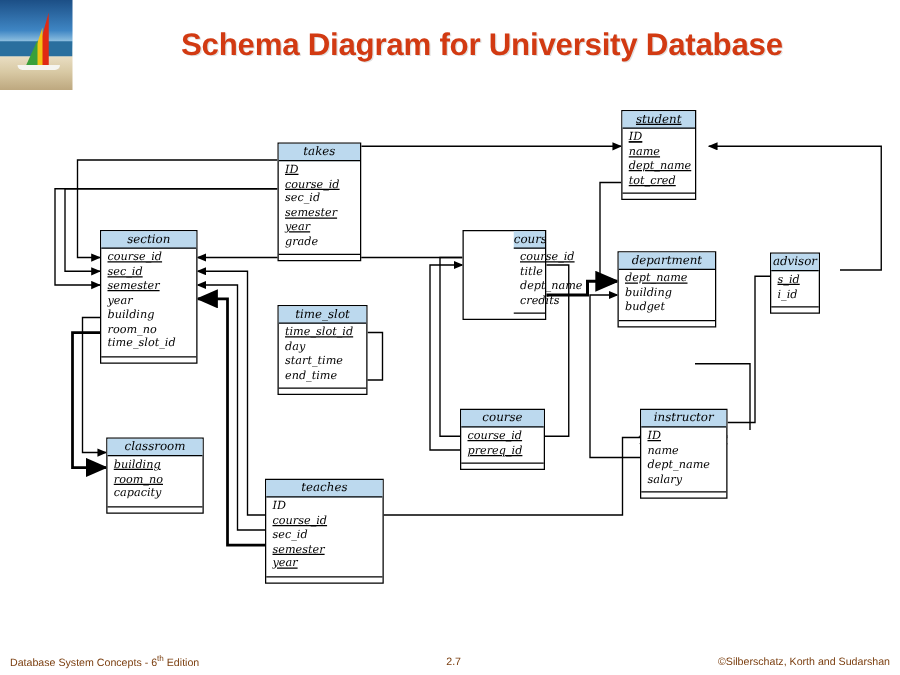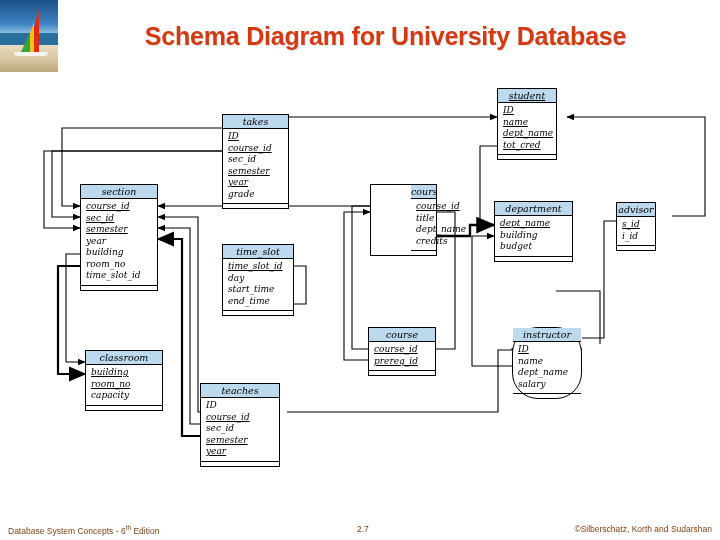--- a/index.html
+++ b/index.html
@@ -294,31 +294,31 @@
         <div class="entity-foot"></div>
       </div>
       <div class="entity" style="left: 368px; top: 251px; width: 68px;">
         <div class="entity-title">course</div>
         <div class="entity-attrs">
           <div class="attr pk">course_id</div>
           <div class="attr pk">prereq_id</div>
         </div>
         <div class="entity-foot"></div>
       </div>
-      <div class="entity" style="left: 512px; top: 251px; width: 70px; border-radius: 26px;">
+      <div class="entity" style="left: 512px; top: 251px; width: 70px;">
         <div class="entity-title">instructor</div>
         <div class="entity-attrs">
           <div class="attr pk">ID</div>
           <div class="attr">name</div>
           <div class="attr">dept_name</div>
           <div class="attr">salary</div>
         </div>
         <div class="entity-foot"></div>
       </div>
-      <div class="entity" style="left: 200px; top: 307px; width: 80px;">
+      <div class="entity" style="left: 212px; top: 307px; width: 95px;">
         <div class="entity-title">teaches</div>
         <div class="entity-attrs">
           <div class="attr">ID</div>
           <div class="attr pk">course_id</div>
           <div class="attr">sec_id</div>
           <div class="attr pk">semester</div>
           <div class="attr pk">year</div>
         </div>
         <div class="entity-foot"></div>
       </div>

